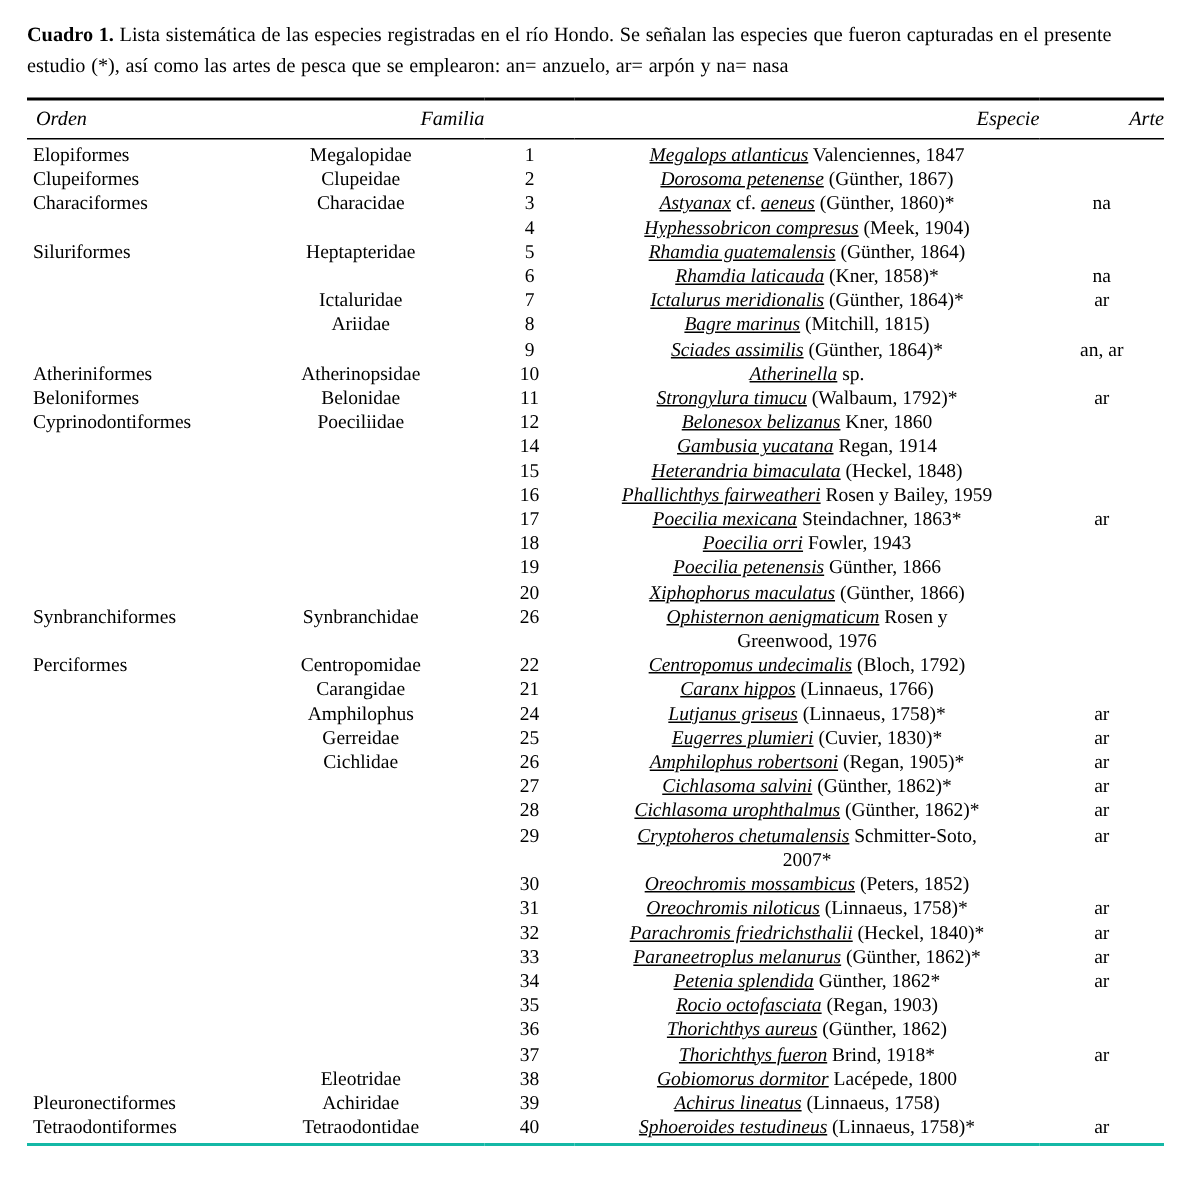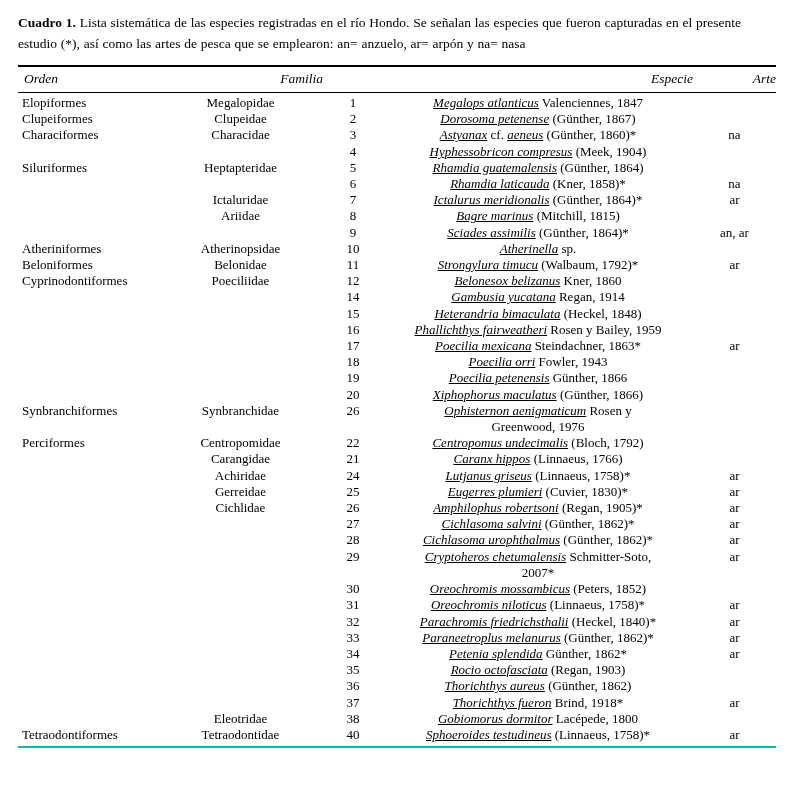--- a/index.html
+++ b/index.html
@@ -236,21 +236,21 @@
         </tr>
         <tr>
           <td class="col-orden"></td>
           <td class="col-familia">Carangidae</td>
           <td class="col-num">21</td>
           <td class="col-especie"><span class="sp-i">Caranx hippos</span><span> (Linnaeus, 1766)</span></td>
           <td class="col-arte"></td>
         </tr>
         <tr>
           <td class="col-orden"></td>
-          <td class="col-familia">Achiridae</td>
+          <td class="col-familia">Amphilophus</td>
           <td class="col-num">24</td>
           <td class="col-especie"><span class="sp-i">Lutjanus griseus</span><span> (Linnaeus, 1758)*</span></td>
           <td class="col-arte">ar</td>
         </tr>
         <tr>
           <td class="col-orden"></td>
           <td class="col-familia">Gerreidae</td>
           <td class="col-num">25</td>
           <td class="col-especie"><span class="sp-i">Eugerres plumieri</span><span> (Cuvier, 1830)*</span></td>
           <td class="col-arte">ar</td>
@@ -337,20 +337,27 @@
           <td class="col-familia"></td>
           <td class="col-num">37</td>
           <td class="col-especie"><span class="sp-i">Thorichthys fueron</span><span> Brind, 1918*</span></td>
           <td class="col-arte">ar</td>
         </tr>
         <tr>
           <td class="col-orden"></td>
           <td class="col-familia">Eleotridae</td>
           <td class="col-num">38</td>
           <td class="col-especie"><span class="sp-i">Gobiomorus dormitor</span><span> Lacépede, 1800</span></td>
+          <td class="col-arte"></td>
+        </tr>
+        <tr>
+          <td class="col-orden">Pleuronectiformes</td>
+          <td class="col-familia">Achiridae</td>
+          <td class="col-num">39</td>
+          <td class="col-especie"><span class="sp-i">Achirus lineatus</span><span> (Linnaeus, 1758)</span></td>
           <td class="col-arte"></td>
         </tr>
         <tr>
           <td class="col-orden">Tetraodontiformes</td>
           <td class="col-familia">Tetraodontidae</td>
           <td class="col-num">40</td>
           <td class="col-especie"><span class="sp-i">Sphoeroides testudineus</span><span> (Linnaeus, 1758)*</span></td>
           <td class="col-arte">ar</td>
         </tr>
       </tbody>

